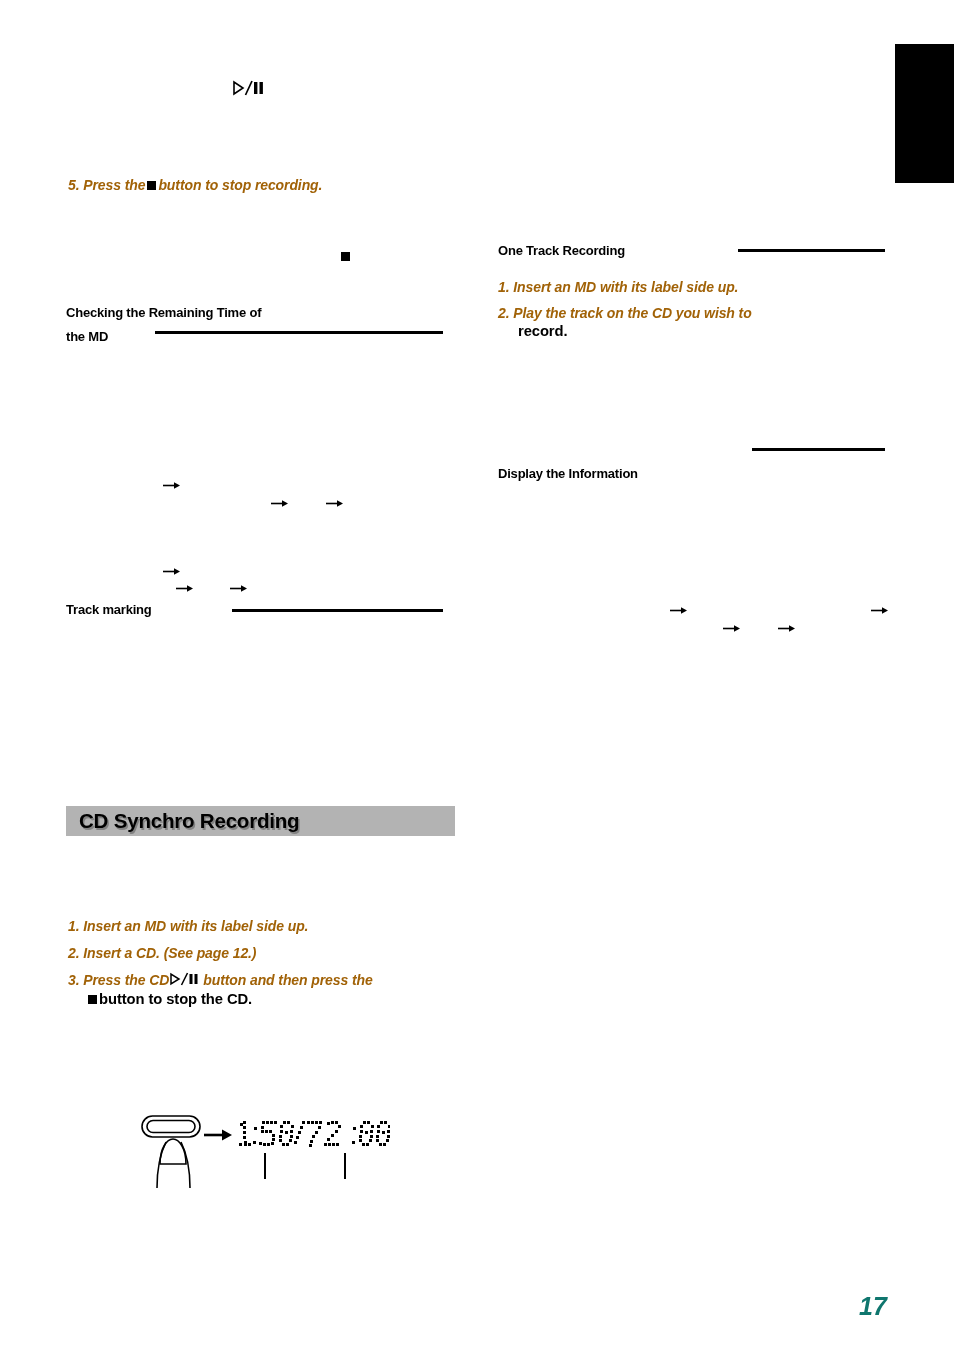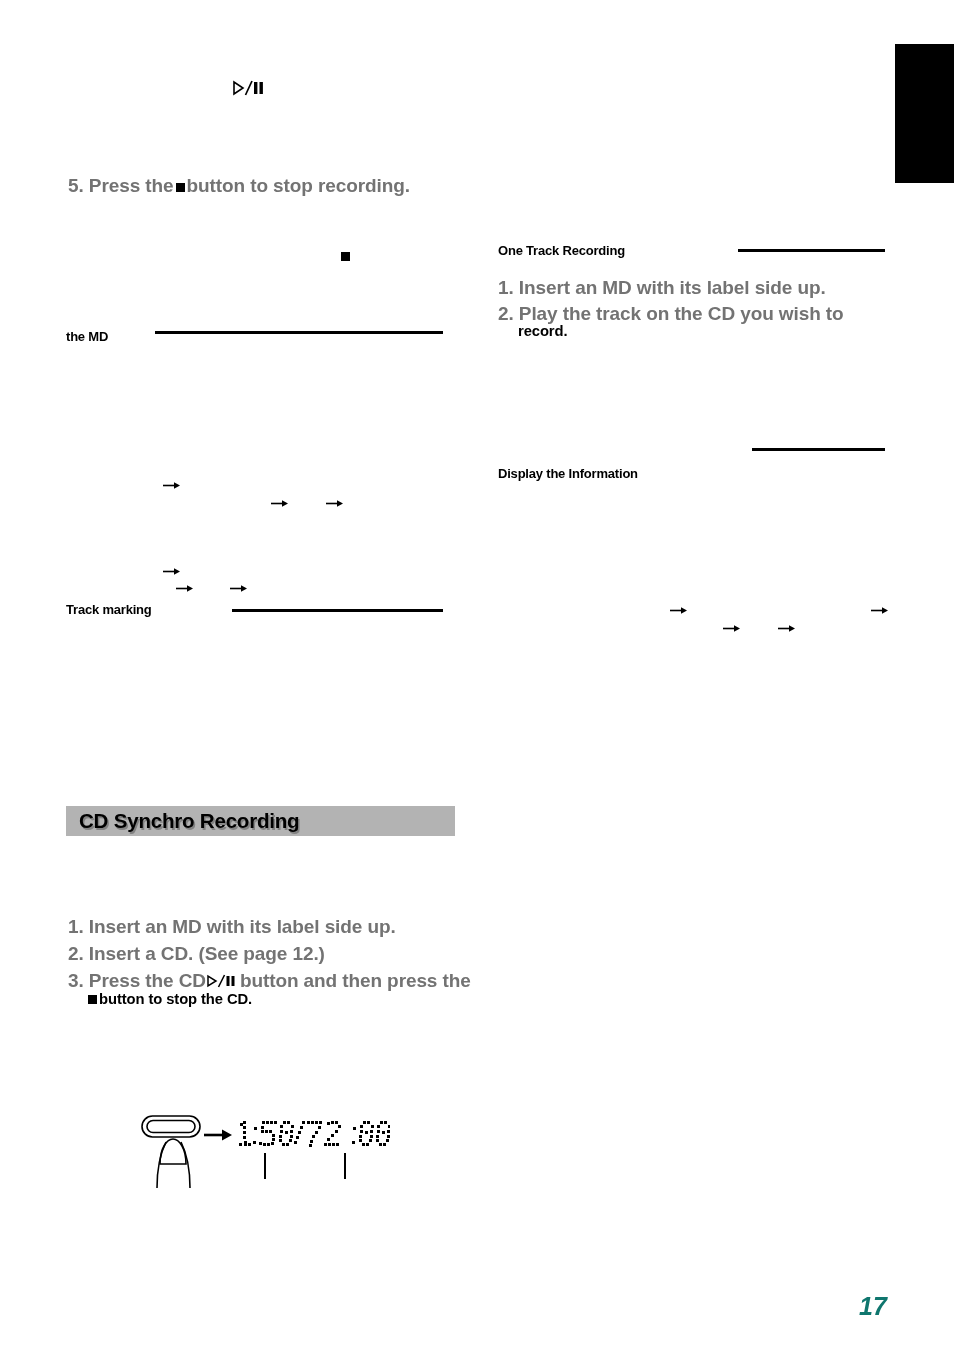--- a/index.html
+++ b/index.html
@@ -47,24 +47,25 @@
   .rule {
     position: absolute;
     background: #000000;
     height: 3px;
   }
 
   
   .step {
     position: absolute;
     font-weight: bold;
-    font-size: 19px;
+    font-size: 14px;
     line-height: 19px;
-    color: #737373;
+    color: #a16207;
     letter-spacing: -0.1px;
+    font-style: italic;
   }
   .step-indent {
     position: absolute;
     font-weight: bold;
     font-size: 14.8px;
     line-height: 19px;
     color: #000;
     letter-spacing: -0.1px;
   }
 
@@ -141,20 +142,21 @@
     </svg>
   </div>
 
   <div class="step" style="left:68px; top:176px;">
     <span>5.</span>
     <span>Press the</span><span class="glyph-stop"></span><span>button to stop recording.</span>
   </div>
 
   <div class="stop-square" style="left:341px; top:252px;"></div>
 
+  <div class="head head-2line" style="left:66px; top:300px;">Checking the Remaining Time of</div>
   <div class="head" style="left:66px; top:324px;">the MD</div>
   <div class="rule" style="left:155px; top:331px; width:288px;"></div>
 
   <div class="arrow" style="left:163px; top:476px;">
     <svg width="17" height="9" viewBox="0 0 17 9">
         <path d="M0,4.5 L12,4.5" stroke="#000" stroke-width="1.6"></path>
         <polygon points="11,1.2 17,4.5 11,7.8" fill="#000"></polygon>
       </svg>
   </div>
   <div class="arrow" style="left:271px; top:494px;">

